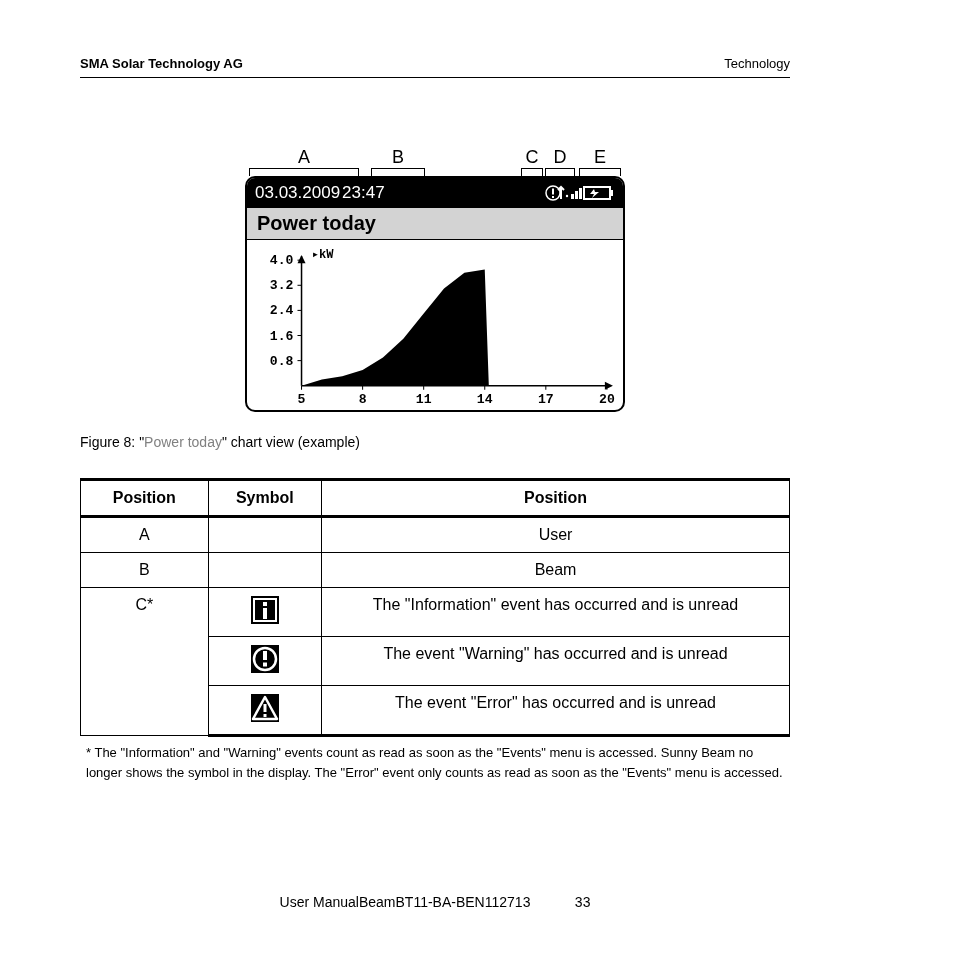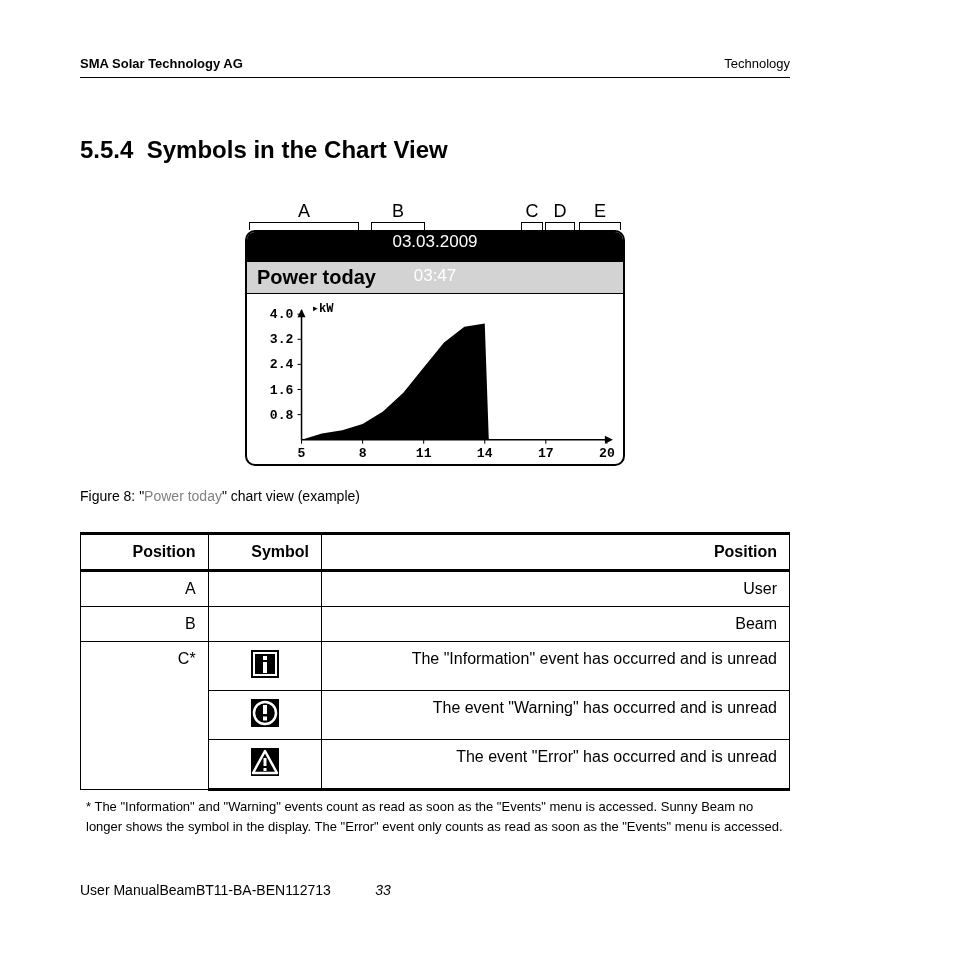--- a/index.html
+++ b/index.html
@@ -58,22 +58,21 @@
     background: #fff;
   }
   .lcd-top {
     background: #000;
     color: #fff;
     height: 30px;
     display: flex;
     align-items: center;
     padding: 0 8px;
     font-size: 17px;
-    gap: 14px;
-    flex-direction: column;
+    gap: 2px;
   }
   .lcd-top .spacer { flex: 1; }
   .lcd-title {
     background: #d3d3d3;
     font-weight: 700;
     font-size: 20px;
     padding: 4px 10px;
     text-align: left;
     border-bottom: 1px solid #000;
   }
@@ -100,21 +99,21 @@
   table.sym {
     border-collapse: collapse;
     width: 100%;
     font-size: 16px;
   }
   table.sym th, table.sym td {
     border-left: 1px solid #000;
     border-right: 1px solid #000;
     border-bottom: 1px solid #000;
     padding: 8px 12px;
-    text-align: right;
+    text-align: center;
     vertical-align: top;
   }
   table.sym thead th {
     border-top: 3px solid #000;
     border-bottom: 3px solid #000;
     font-weight: 700;
   }
   table.sym tbody tr:last-child td,
   table.sym tbody tr:last-child th {
     border-bottom: 3px solid #000;
@@ -124,39 +123,35 @@
 
   .footnote {
     font-size: 13px;
     margin-top: 6px;
     padding: 0 6px;
     line-height: 1.55;
   }
 
   .footer {
     position: absolute;
-    left: 80px; right: 80px; bottom: 56px;
-    display: flex; justify-content: flex-start;
+    left: 80px; right: 80px; bottom: 44px;
+    display: flex; justify-content: center;
     font-size: 14px;
   }
-  .footer .pg { width: 60px; text-align: right; font-style: italic; }
+  .footer .pg { width: 60px; text-align: right; }
 </style>
 </head>
 <body>
 <div class="page">
 
 <div class="hdr-line">
   <span>SMA Solar Technology AG</span>
   <span class="hdr-right">Technology</span>
 </div>
 
-<h2 class="section-title">
-  <span>5.5.4</span>&nbsp;
-  <span>Symbols in the Chart View</span>
-</h2>
 
 <div class="figwrap">
   <div class="device-frame">
     
     <div class="callout-row">
       <div class="callout" style="left:4px; width:110px;">
         <span class="lab">A</span>
             <span class="brk"></span>
       </div>
       <div class="callout" style="left:126px; width:54px;">
@@ -174,21 +169,21 @@
       <div class="callout" style="left:334px; width:42px;">
         <span class="lab">E</span>
             <span class="brk"></span>
       </div>
     </div>
 
     <div class="lcd">
 
       <div class="lcd-top">
         <span>03.03.2009</span>
-        <span>03:47</span>
+        <span>23:47</span>
         <span class="spacer"></span>
 
         <span class="sicon">
           <svg width="16" height="16" viewBox="0 0 16 16">
                 <circle cx="8" cy="8" r="7" fill="none" stroke="#fff" stroke-width="1.5"></circle>
                 <rect x="7" y="3.5" width="2" height="6" fill="#fff"></rect>
                 <rect x="7" y="11" width="2" height="2" fill="#fff"></rect>
               </svg>
         </span>
 

